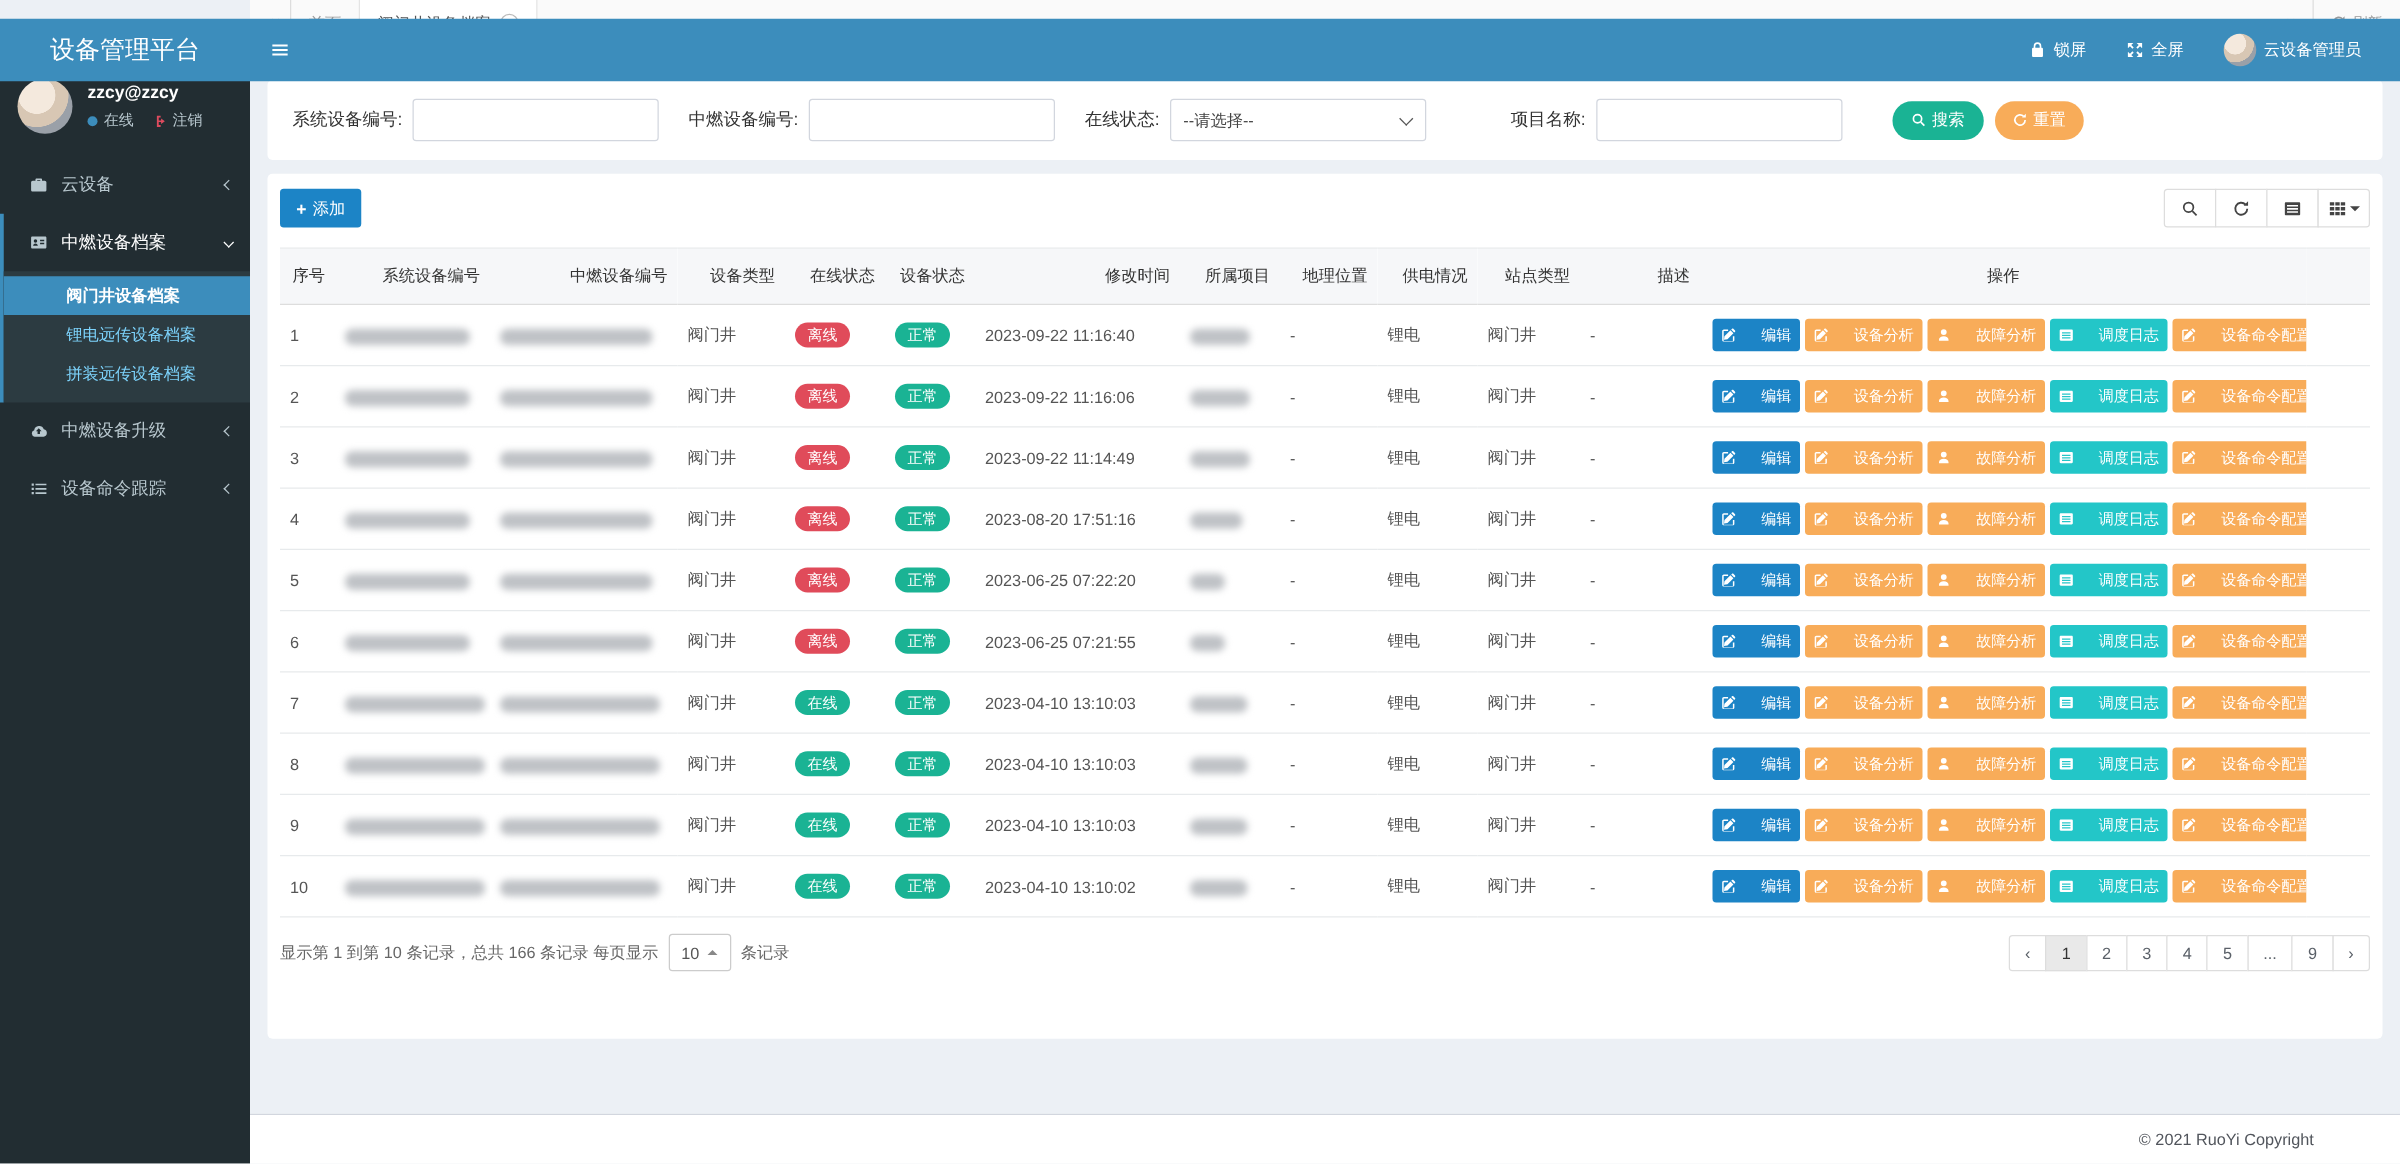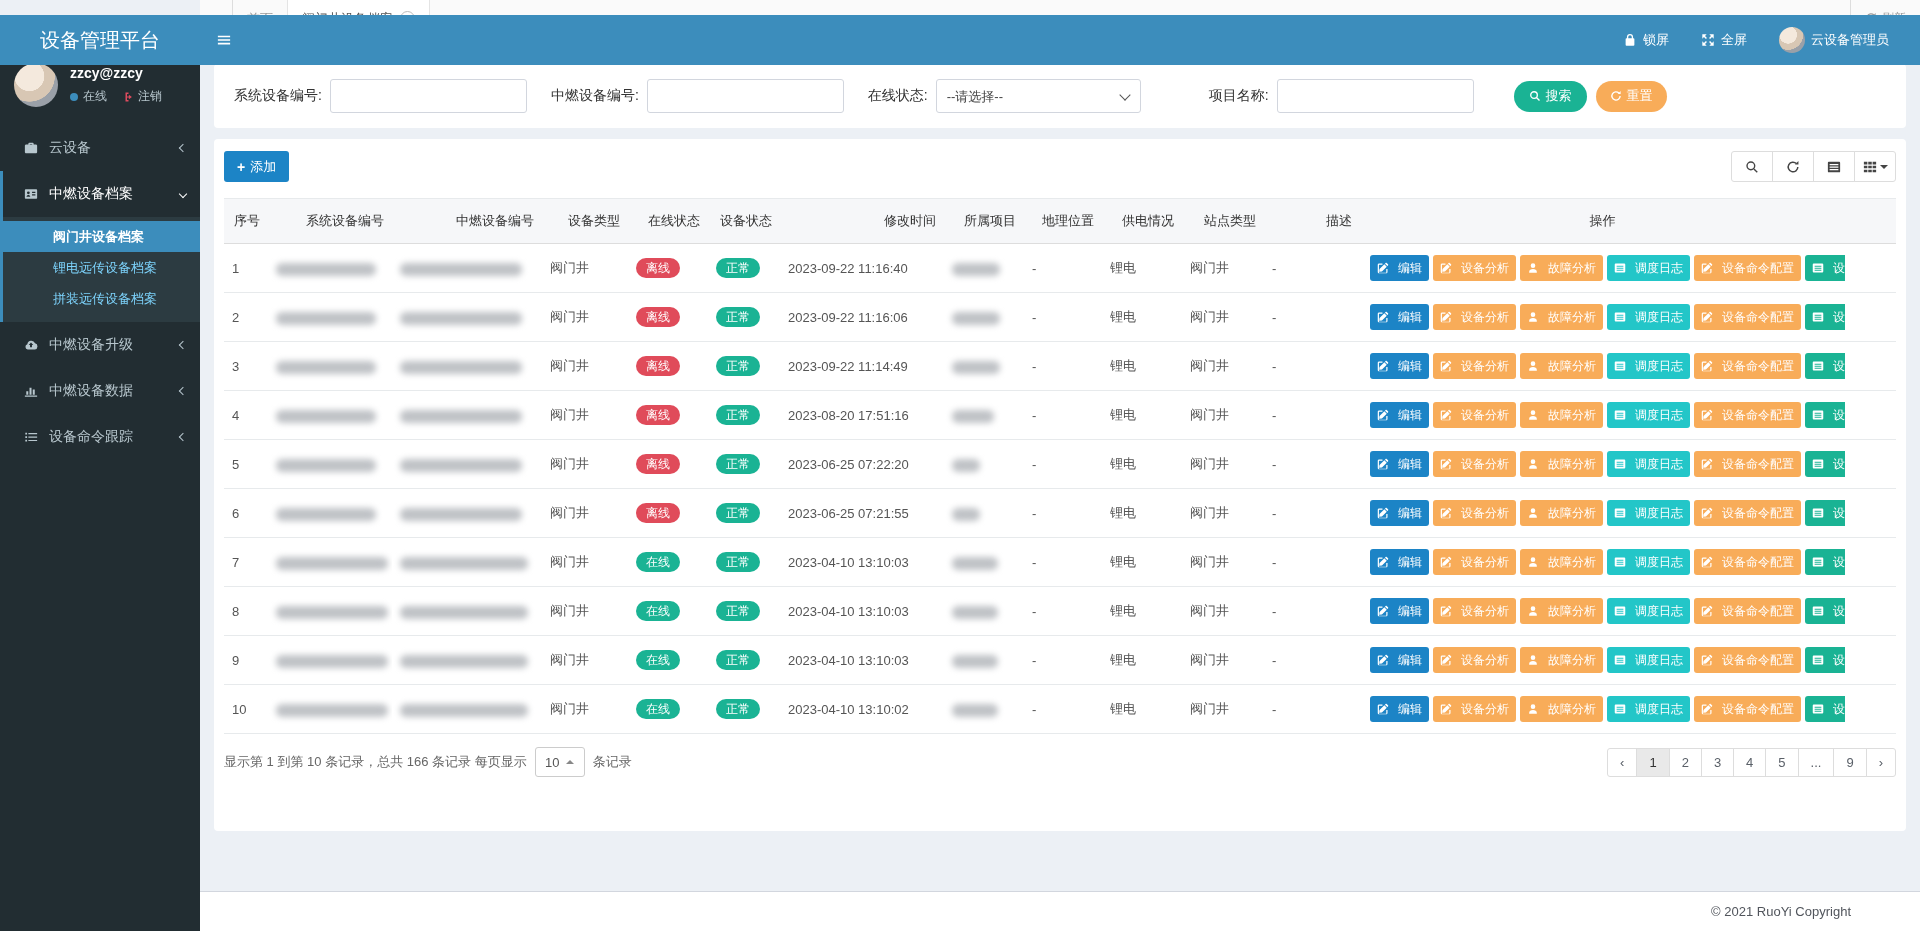--- a/index.html
+++ b/index.html
@@ -74,21 +74,21 @@
   
   table.data-table{width:100%;border-collapse:collapse;table-layout:fixed;margin-top:16px;border-top:1px solid #e7eaec}
   .data-table th{font-weight:400;text-align:right;padding:13px 8px;font-size:13px;color:#333;background:#f6f7f9;border-bottom:1px solid #ddd;white-space:nowrap;overflow:hidden}
   .data-table th.center{text-align:center}
   .data-table td{padding:11px 8px;font-size:13px;color:#555;border-bottom:1px solid #e7eaec;white-space:nowrap;overflow:hidden}
   .blob{display:inline-block;height:13px;border-radius:6px;background:#bfc2c6;filter:blur(3px);vertical-align:middle}
   .badge{display:inline-block;padding:4px 10px;border-radius:11px;color:#fff;font-size:12px;font-weight:normal;line-height:1}
   .badge.success{background:var(--success)}
   .badge.danger{background:var(--danger)}
   td.actions{text-align:center}
-  .btn-xs{display:inline-flex;align-items:center;gap:9px;height:26px;padding:0 7px;margin:0 2px;border:none;border-radius:3px;color:#fff;font-size:12px;cursor:pointer;vertical-align:middle}
+  .btn-xs{display:inline-flex;align-items:center;gap:20px;height:26px;padding:0 7px;margin:0 2px;border:none;border-radius:3px;color:#fff;font-size:12px;cursor:pointer;vertical-align:middle}
   .btn-xs .svgi{width:12px;height:12px}
   .btn-xs.primary{background:var(--button-blue)}
   .btn-xs.warning{background:var(--warning)}
   .btn-xs.info{background:var(--info)}
   .btn-xs.success{background:var(--success)}
   
   .pager{display:flex;justify-content:space-between;align-items:center;margin-top:13px}
   .pager-left{display:flex;align-items:center;gap:8px;font-size:13px;color:#666}
   .pagesize{height:30px;min-width:50px;border:1px solid #ccc;border-radius:3px;display:inline-flex;align-items:center;justify-content:center;gap:7px;padding:0 9px;color:#555;cursor:pointer;background:#fff}
   .caret-up{width:0;height:0;border-left:4px solid transparent;border-right:4px solid transparent;border-bottom:4px solid #888;display:inline-block}
@@ -195,31 +195,20 @@
               </svg>
             </span>
       <span class="mlabel">中燃设备升级</span>
       <span class="chev left"></span>
           </a>
         </li>
         <li class="menu-item">
           <a>
       <span class="micon">
               <svg class="svgi" viewBox="0 0 16 16">
-                <path fill="currentColor" d="M1 13.2h14v1.3H1zM2.6 8.2h2.3v4H2.6zM6.3 4.4h2.3v7.8H6.3zM10 6.4h2.3v5.8H10z"></path>
-              </svg>
-            </span>
-      <span class="mlabel">中燃设备数据</span>
-      <span class="chev left"></span>
-          </a>
-        </li>
-        <li class="menu-item">
-          <a>
-      <span class="micon">
-              <svg class="svgi" viewBox="0 0 16 16">
                 <path fill="currentColor" d="M1.5 3.2h2v2h-2zM5 3.5h10v1.4H5zM1.5 7.1h2v2h-2zM5 7.4h10v1.4H5zM1.5 11h2v2h-2zM5 11.3h10v1.4H5z"></path>
               </svg>
             </span>
       <span class="mlabel">设备命令跟踪</span>
       <span class="chev left"></span>
           </a>
         </li>
       </ul>
   </aside>
 

